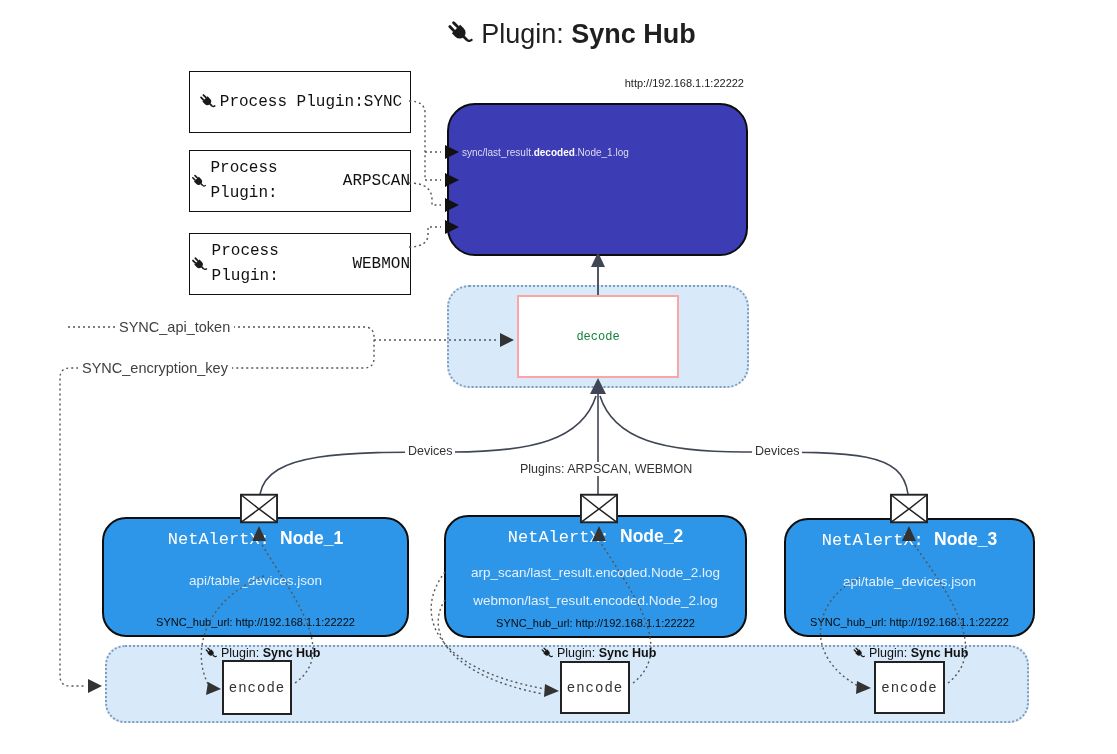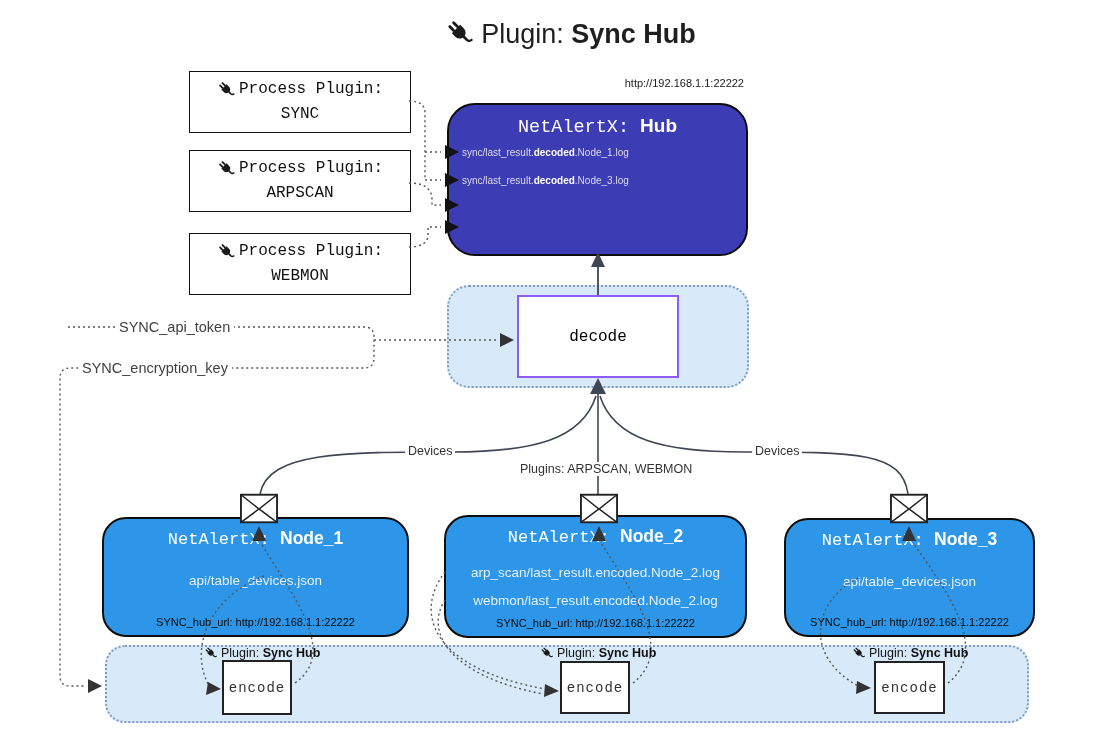--- a/index.html
+++ b/index.html
@@ -5,37 +5,37 @@
   html,body{margin:0;padding:0;background:#fff;}
   #canvas{position:relative;width:1117px;height:754px;background:#fff;overflow:hidden;
           font-family:"Liberation Sans",sans-serif;color:#1a1a1a;margin-left:12px;}
   .abs{position:absolute;}
   
   #page-title{left:0;top:18px;width:1117px;text-align:center;font-size:27px;color:#1f1f1f;}
   #page-title .plug{vertical-align:-5px;margin-right:6px;}
   
   .proc-box{left:177px;width:220px;height:60px;background:#fff;border:1.6px solid #111;
             font-family:"Liberation Mono",monospace;font-size:16px;color:#111;
-            display:flex;flex-direction:column;align-items:center;justify-content:center;line-height:1.55;}
+            display:flex;align-items:center;justify-content:center;line-height:1.55;}
   .proc-line1{display:flex;align-items:center;gap:3px;}
   
   #hub-url{left:435px;top:77px;width:297px;text-align:right;font-size:11px;color:#222;}
   #hub{left:435px;top:103px;width:297px;height:149px;background:#3c3cb4;border:2px solid #0d0d0d;
        border-radius:28px;}
   #hub-title{position:absolute;left:0;top:10px;width:100%;text-align:center;color:#fff;
              font-family:"Liberation Mono",monospace;font-size:18.5px;}
   #hub-title b{font-family:"Liberation Sans",sans-serif;font-size:19px;}
   .hub-row{position:absolute;left:13px;width:284px;font-size:10px;color:#dddcf0;white-space:nowrap;}
   .hub-row b{color:#fff;}
   
   #decode-band{left:435px;top:285px;width:302px;height:103px;background:#d8e9fa;
                border:2px dotted #7d9cbf;border-radius:22px;box-sizing:border-box;}
-  #decode-box{left:505px;top:295px;width:162px;height:83px;background:#fff;border:2px solid #8b5cf6;
+  #decode-box{left:505px;top:295px;width:162px;height:83px;background:#fff;border:2px solid #fca5a5;
               box-sizing:border-box;display:flex;align-items:center;justify-content:center;
-              font-family:"Liberation Mono",monospace;font-size:16px;color:#000000;}
+              font-family:"Liberation Mono",monospace;font-size:12px;color:#15803d;}
   
   .setting-label{background:#fff;padding:0 4px;font-size:14.5px;color:#404040;white-space:nowrap;z-index:40;}
   
   .edge-label{background:#fff;padding:0 3px;font-size:12.5px;color:#333;white-space:nowrap;z-index:40;}
   
   .node{background:#2d96e8;border:2px solid #0d0d0d;border-radius:24px;box-sizing:border-box;}
   .node-title{position:absolute;left:0;top:9px;width:100%;text-align:center;color:#fff;
               font-family:"Liberation Mono",monospace;font-size:17px;white-space:nowrap;}
   .node-title b{font-family:"Liberation Sans",sans-serif;font-size:17.5px;}
   .node-line{position:absolute;left:0;width:100%;text-align:center;color:#e6f0fb;font-size:13.5px;white-space:nowrap;}
@@ -108,23 +108,21 @@
             <path d="M12 19.5 q0 3 3.4 3" fill="none" stroke="#1a1a1a" stroke-width="1.8"></path>
           </g>
         </svg>
       <span>Process Plugin:</span>
     </div>
     <div>WEBMON</div>
   </div>
 
   <div id="hub-url" class="abs">http://192.168.1.1:22222</div>
   <div id="hub" class="abs">
-    <div id="hub-title"><span>NetAlertX: </span><b>Hub</b></div>
     <div class="hub-row" style="top:42px;"><span>sync/last_result.</span><b>decoded</b><span>.Node_1.log</span></div>
-    <div class="hub-row" style="top:70px;"><span>sync/last_result.</span><b>decoded</b><span>.Node_3.log</span></div>
   </div>
 
   <div id="decode-band" class="abs"></div>
   <div id="decode-box" class="abs">
       <span>decode</span>
     </div>
 
   <div class="abs setting-label" style="left:103px;top:319px;">SYNC_api_token</div>
   <div class="abs setting-label" style="left:66px;top:360px;">SYNC_encryption_key</div>
 

